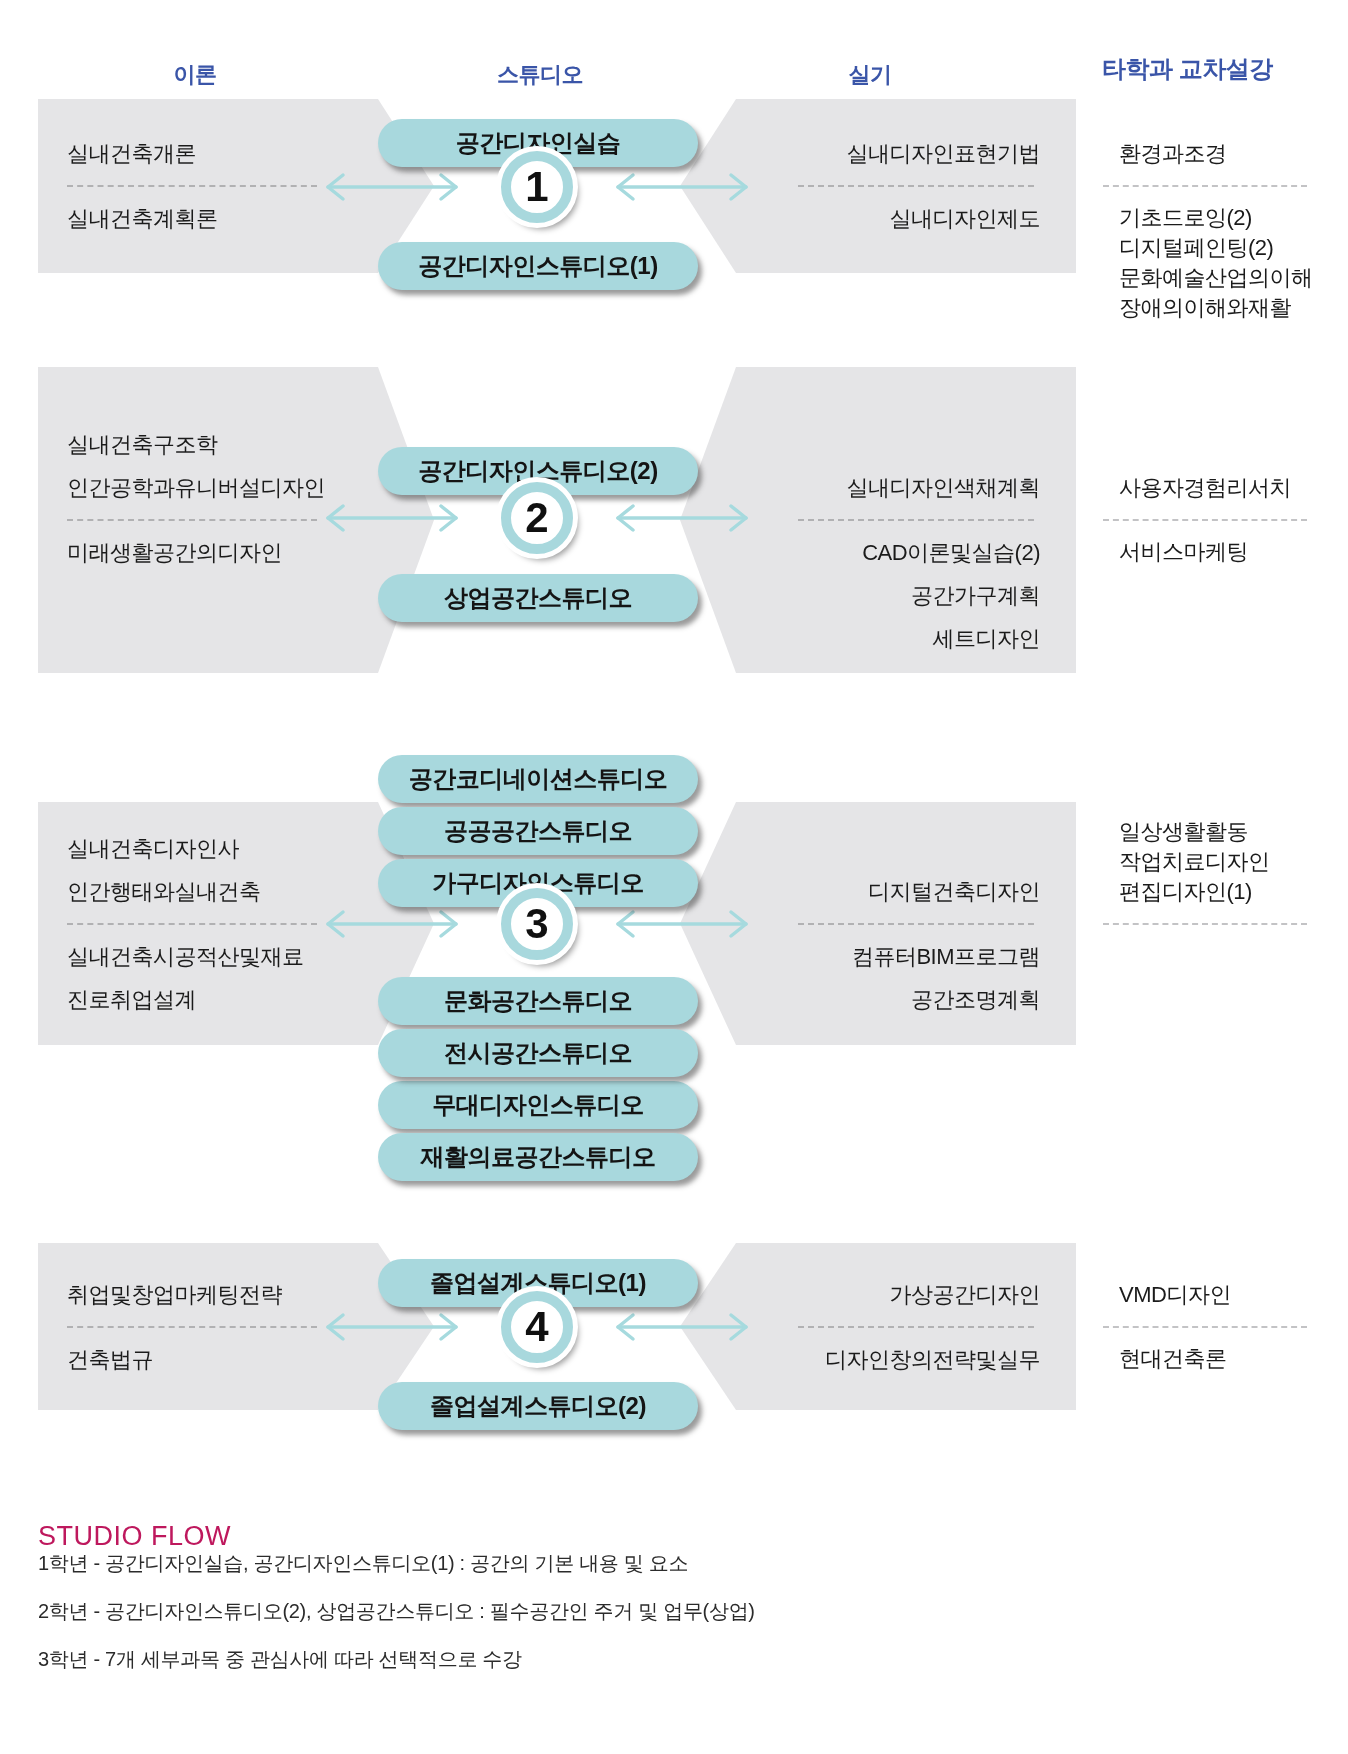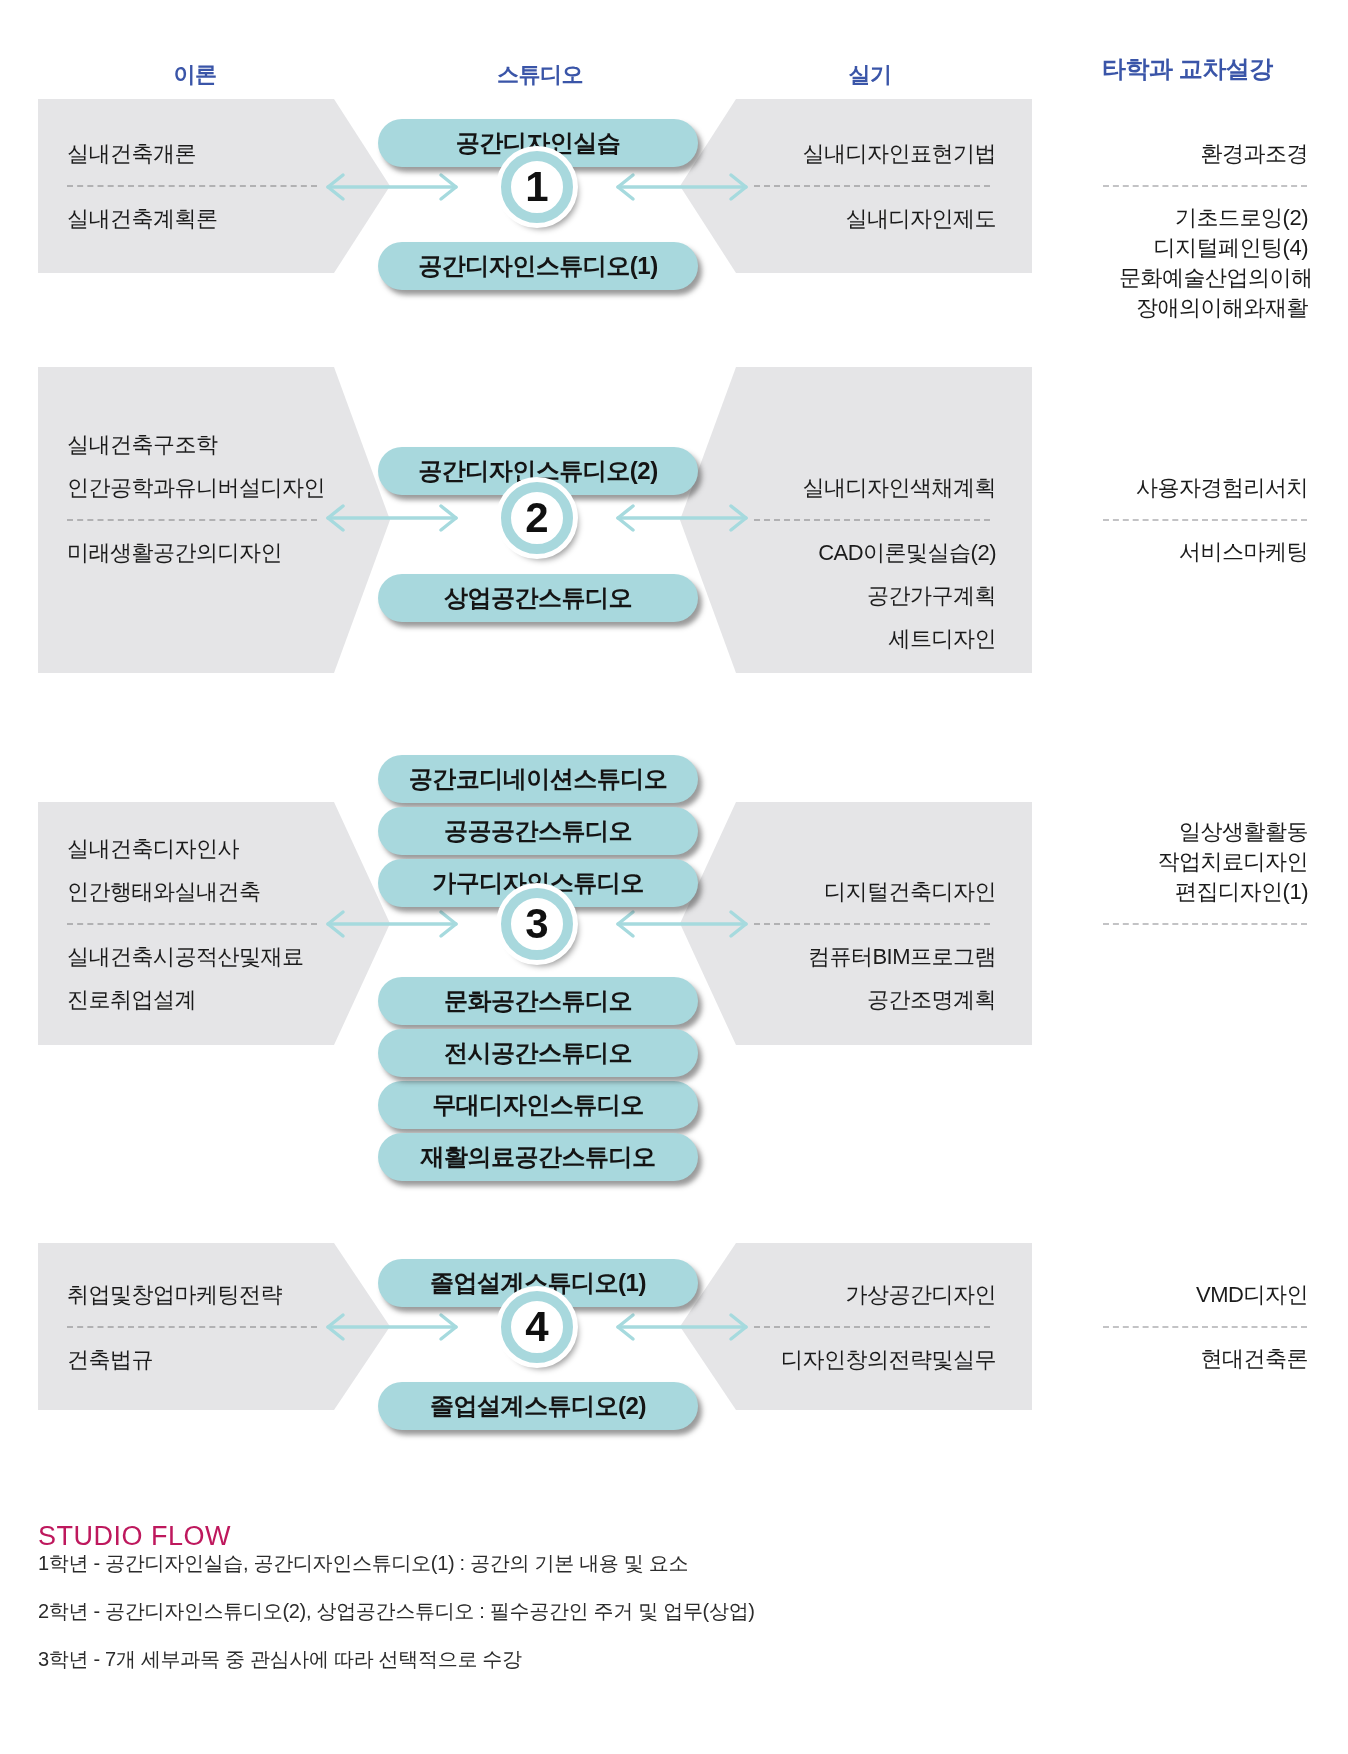--- a/index.html
+++ b/index.html
@@ -7,21 +7,21 @@
     position:relative;width:1348px;height:1754px;background:#ffffff;overflow:hidden;
     font-family:"Liberation Sans","DejaVu Sans",sans-serif;
   }
   
   .chead{
     position:absolute;top:60px;transform:translateX(-50%);
     font-size:22px;font-weight:bold;color:#3a55a8;white-space:nowrap;letter-spacing:-0.5px;
   }
   .chead.noshift{transform:none;top:53px;font-size:24px;}
   
-  .band{position:absolute;background:#e5e5e7;z-index:1;}
+  .band{position:absolute;background:#e5e5e7;z-index:1;padding-left:44px;}
   .bleft{left:38px;width:352px;clip-path:polygon(0 0,calc(100% - 56px) 0,100% 50%,calc(100% - 56px) 100%,0 100%);}
   .bright{left:680px;width:352px;clip-path:polygon(56px 0,100% 0,100% 100%,56px 100%,0 50%);}
   .bgrp{position:absolute;}
   .bleft .bgrp{left:29px;right:8px;text-align:left;}
   .bright .bgrp{left:50px;right:36px;text-align:right;}
   .btop{bottom:calc(50% + 11px);}
   .bbot{top:calc(50% + 11px);}
   .course{font-size:22px;line-height:43px;font-weight:500;color:#1b1b1b;white-space:nowrap;letter-spacing:-0.5px;}
   .bdash{position:absolute;top:calc(50% - 1px);border-top:2px dashed #b1b1b3;}
   .bleft .bdash{left:29px;width:250px;}
@@ -39,21 +39,21 @@
     position:absolute;left:501px;width:52px;height:52px;z-index:5;
     background:#ffffff;border:10px solid #a8d8dd;border-radius:50%;
     box-shadow:0 0 0 5px #ffffff,5px 6px 6px rgba(0,0,0,0.4);
     display:flex;align-items:center;justify-content:center;
     font-size:42px;font-weight:bold;color:#101010;
   }
   
   .arrow{position:absolute;width:136px;height:34px;z-index:3;}
   
   .cross{position:absolute;left:1103px;width:205px;z-index:2;}
-  .cgrp{position:absolute;left:16px;right:0;text-align:right;}
+  .cgrp{position:absolute;left:16px;right:0;text-align:left;}
   .ctop{bottom:calc(50% + 17px);}
   .cbot{top:calc(50% + 17px);}
   .cline{font-size:22px;line-height:30px;font-weight:500;color:#1b1b1b;white-space:nowrap;letter-spacing:-0.5px;}
   .cdash{position:absolute;top:calc(50% - 1px);left:0;width:204px;border-top:2px dashed #c3c3c5;}
   
   .flow-title{position:absolute;left:38px;top:1521px;font-size:27px;color:#be185d;letter-spacing:0.5px;white-space:nowrap;}
   .flow-line{position:absolute;left:38px;font-size:20px;line-height:24px;color:#2b2b2b;white-space:nowrap;letter-spacing:-0.3px;}
 </style>
 </head>
 <body>
@@ -104,21 +104,21 @@
         </g>
       </svg>
   </div>
   <div class="cross" style="top:99px;height:174px">
     <div class="cgrp ctop">
       <div class="cline">환경과조경</div>
     </div>
     <div class="cdash"></div>
     <div class="cgrp cbot">
       <div class="cline">기초드로잉(2)</div>
-      <div class="cline">디지털페인팅(4)</div>
+      <div class="cline">디지털페인팅(2)</div>
       <div class="cline">문화예술산업의이해</div>
       <div class="cline">장애의이해와재활</div>
     </div>
   </div>
 
   <div class="band bleft" style="top:367px;height:306px">
     <div class="bgrp btop">
       <div class="course">실내건축구조학</div>
       <div class="course">인간공학과유니버설디자인</div>
     </div>

